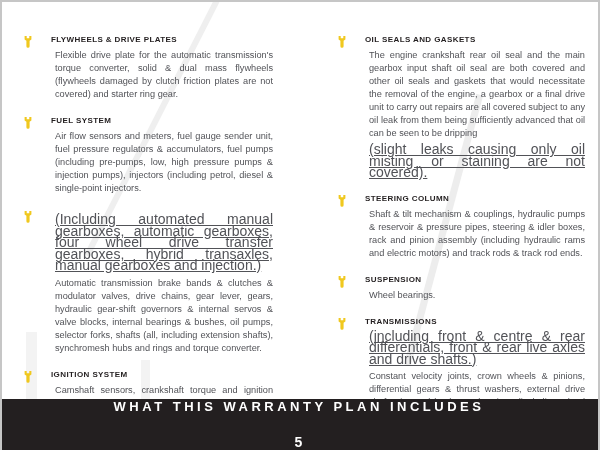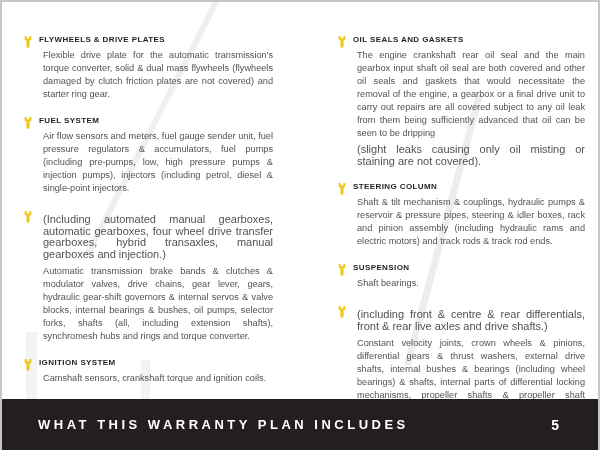--- a/index.html
+++ b/index.html
@@ -18,42 +18,43 @@
   .wm{position:absolute;background:#efefef;}
   .wm1{left:150px;top:-30px;width:6px;height:300px;transform:rotate(27deg);}
   .wm2{left:438px;top:88px;width:7px;height:280px;transform:rotate(15deg);background:#ededed;}
   .wm3{left:24px;top:330px;width:11px;height:68px;background:#f3f3f3;}
   .wm4{left:139px;top:358px;width:9px;height:40px;background:#f3f3f3;}
 
   .col{position:absolute;top:33px;}
   .col-left{left:22px;width:253px;}
   .col-right{left:336px;width:251px;}
 
-  .sec{display:flex;margin-bottom:11px;}
+  .sec{display:flex;margin-bottom:11px;gap:12px;}
   .bullet{width:8px;flex:none;margin-right:7px;margin-top:1px;}
   .bullet svg{display:block;width:8px;height:12px;}
   .sec-body{flex:1;min-width:0;}
   .sec-head{
     margin:0 0 5px 0;
     font-size:8px;font-weight:bold;letter-spacing:0.4px;
     color:#231f20;text-transform:uppercase;
   }
   .para{
     margin:4px;
     font-size:9.2px;line-height:13px;
     text-align:justify;color:#515257;
   }
   .para + .para{margin-top:5px;}
-  .para.small{font-size:11px;line-height:11.5px;}
+  .para.small{font-size:14px;line-height:11.5px;text-decoration:underline;}
 
   .footer{
     position:absolute;left:-2px;right:-2px;bottom:0;height:51px;
     background:#231f20;
     display:flex;align-items:center;justify-content:space-between;
     padding:0 40px 0 38px;
+    flex-direction:column;
   }
   .footer-title{
     color:#ffffff;font-size:13px;font-weight:bold;letter-spacing:3.5px;
   }
   .footer-page{
     color:#ffffff;font-size:14px;font-weight:bold;letter-spacing:1px;
   }
 </style>
 </head>
 <body>
@@ -145,31 +146,32 @@
     </section>
 
     <section class="sec">
       <span class="bullet">
         <svg viewBox="0 0 8 12" xmlns="http://www.w3.org/2000/svg">
             <path fill="#F0C81E" d="M0.6 0 h2.1 v2.2 h2.6 V0 h2.1 v3.4 L5.6 4.7 v5.5 a1.6 1.6 0 1 1 -3.2 0 V4.7 L0.6 3.4 Z"></path>
           </svg>
       </span>
       <div class="sec-body">
         <h3 class="sec-head">SUSPENSION</h3>
-        <p class="para">Shaft bearings.</p>
+        <p class="para">Wheel bearings.</p>
       </div>
     </section>
 
     <section class="sec">
       <span class="bullet">
         <svg viewBox="0 0 8 12" xmlns="http://www.w3.org/2000/svg">
             <path fill="#F0C81E" d="M0.6 0 h2.1 v2.2 h2.6 V0 h2.1 v3.4 L5.6 4.7 v5.5 a1.6 1.6 0 1 1 -3.2 0 V4.7 L0.6 3.4 Z"></path>
           </svg>
       </span>
       <div class="sec-body">
+        <h3 class="sec-head">TRANSMISSIONS</h3>
         <p class="para small">(including front &amp; centre &amp; rear differentials, front &amp; rear live axles and drive shafts.)</p>
         <p class="para">Constant velocity joints, crown wheels &amp; pinions, differential gears &amp; thrust washers, external drive shafts, internal bushes &amp; bearings (including wheel bearings) &amp; shafts, internal parts of differential locking mechanisms, propeller shafts &amp; propeller shaft couplings &amp; centre bearings and universal joints.</p>
       </div>
     </section>
 
     <section class="sec">
       <span class="bullet">
         <svg viewBox="0 0 8 12" xmlns="http://www.w3.org/2000/svg">
             <path fill="#F0C81E" d="M0.6 0 h2.1 v2.2 h2.6 V0 h2.1 v3.4 L5.6 4.7 v5.5 a1.6 1.6 0 1 1 -3.2 0 V4.7 L0.6 3.4 Z"></path>
           </svg>

